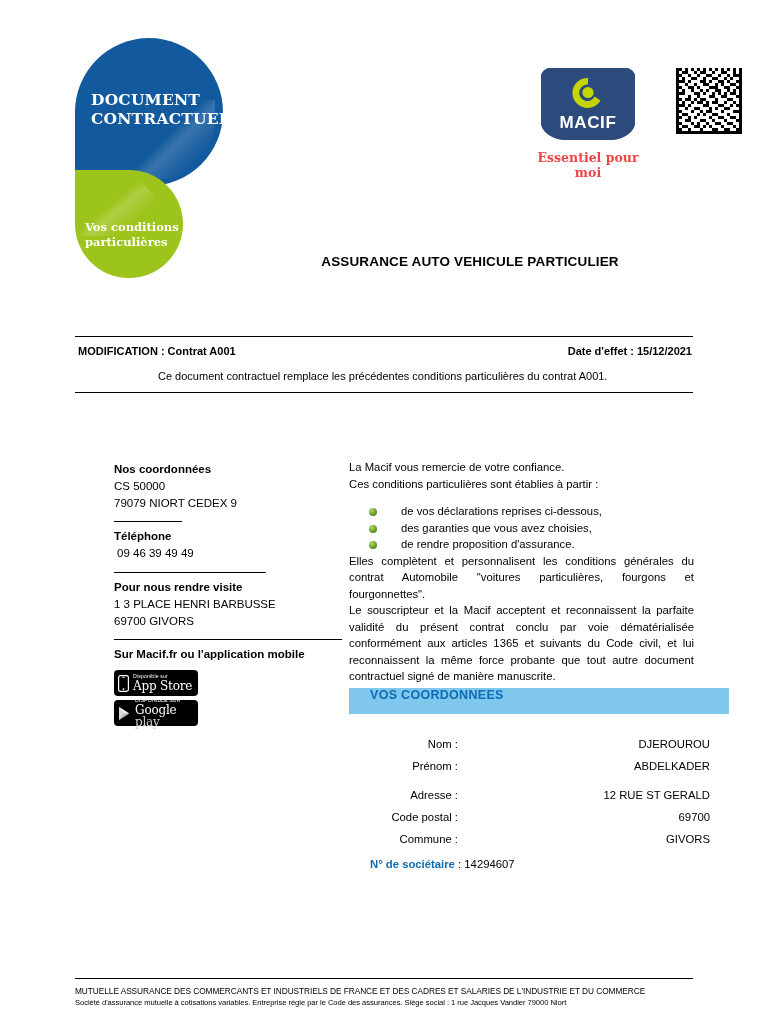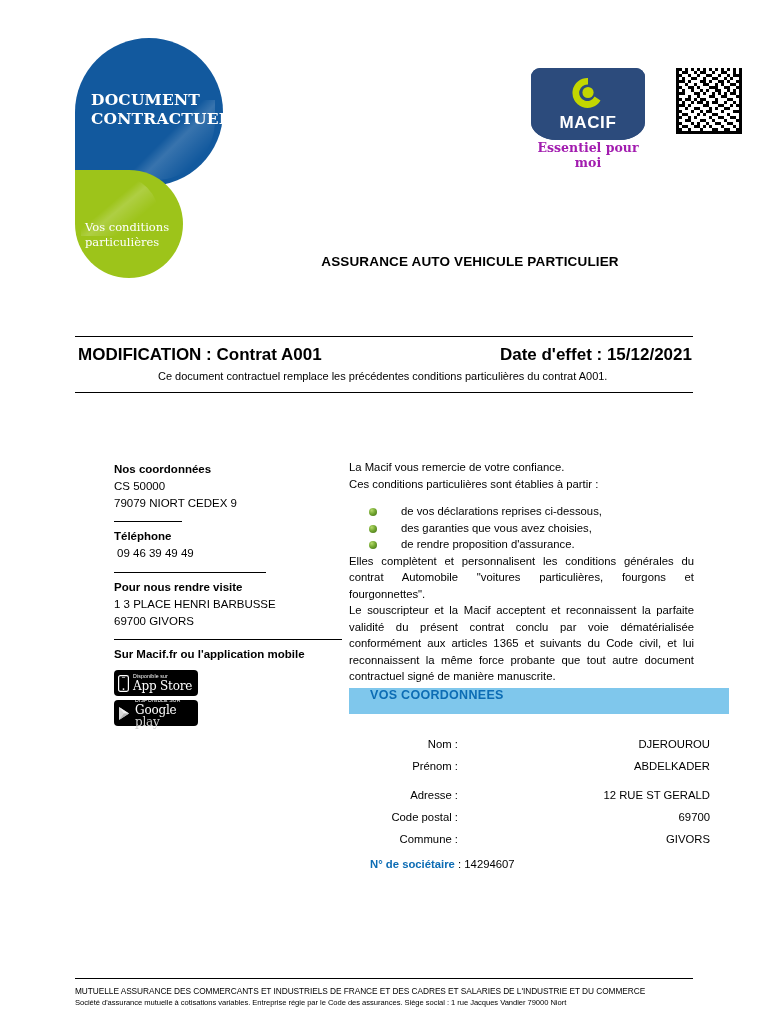--- a/index.html
+++ b/index.html
@@ -80,35 +80,35 @@
     background: linear-gradient(140deg, rgba(255,255,255,0.00) 42%, rgba(255,255,255,0.18) 52%, rgba(255,255,255,0.00) 72%);
     pointer-events: none;
   }
   .green-drop-text {
     position: absolute;
     left: 10px;
     top: 182px;
     width: 100px;
     color: #ffffff;
     font-family: "DejaVu Serif", serif;
-    font-weight: normal;
+    font-weight: bold;
     font-size: 11.5px;
     line-height: 15px;
   }
 
   
   .macif-block {
     position: absolute;
     left: 528px;
     top: 68px;
     width: 120px;
     text-align: center;
   }
   .macif-shield {
-    width: 114px;
+    width: 94px;
     height: 72px;
     margin: 0 auto;
     background: #2C4B7C;
     border-radius: 9px 9px 26px 26px / 9px 9px 18px 18px;
     position: relative;
     box-shadow: inset 0 0 0 1px #2C4B7C;
   }
   .macif-mark {
     position: absolute;
     left: 50%;
@@ -120,21 +120,22 @@
     left: 0;
     right: 0;
     bottom: 7px;
     color: #ffffff;
     font-family: "Liberation Sans", sans-serif;
     font-weight: bold;
     font-size: 17px;
     letter-spacing: 0.6px;
   }
   .macif-tagline {
-    color: #a21caf;
+    margin-top: 10px;
+    color: #ef4444;
     font-family: "DejaVu Serif", serif;
     font-weight: bold;
     font-size: 12.5px;
   }
 
   
   .datamatrix {
     position: absolute;
     left: 676px;
     top: 68px;
@@ -170,21 +171,21 @@
   .rule-footer { top: 978px; }
 
   .mod-line {
     position: absolute;
     top: 345px;
     left: 78px;
     width: 614px;
     display: flex;
     justify-content: space-between;
     align-items: flex-start;
-    font-size: 17px;
+    font-size: 11px;
     font-weight: bold;
   }
   .remplace-line {
     position: absolute;
     top: 370px;
     left: 158px;
     font-size: 11px;
   }
 
   

